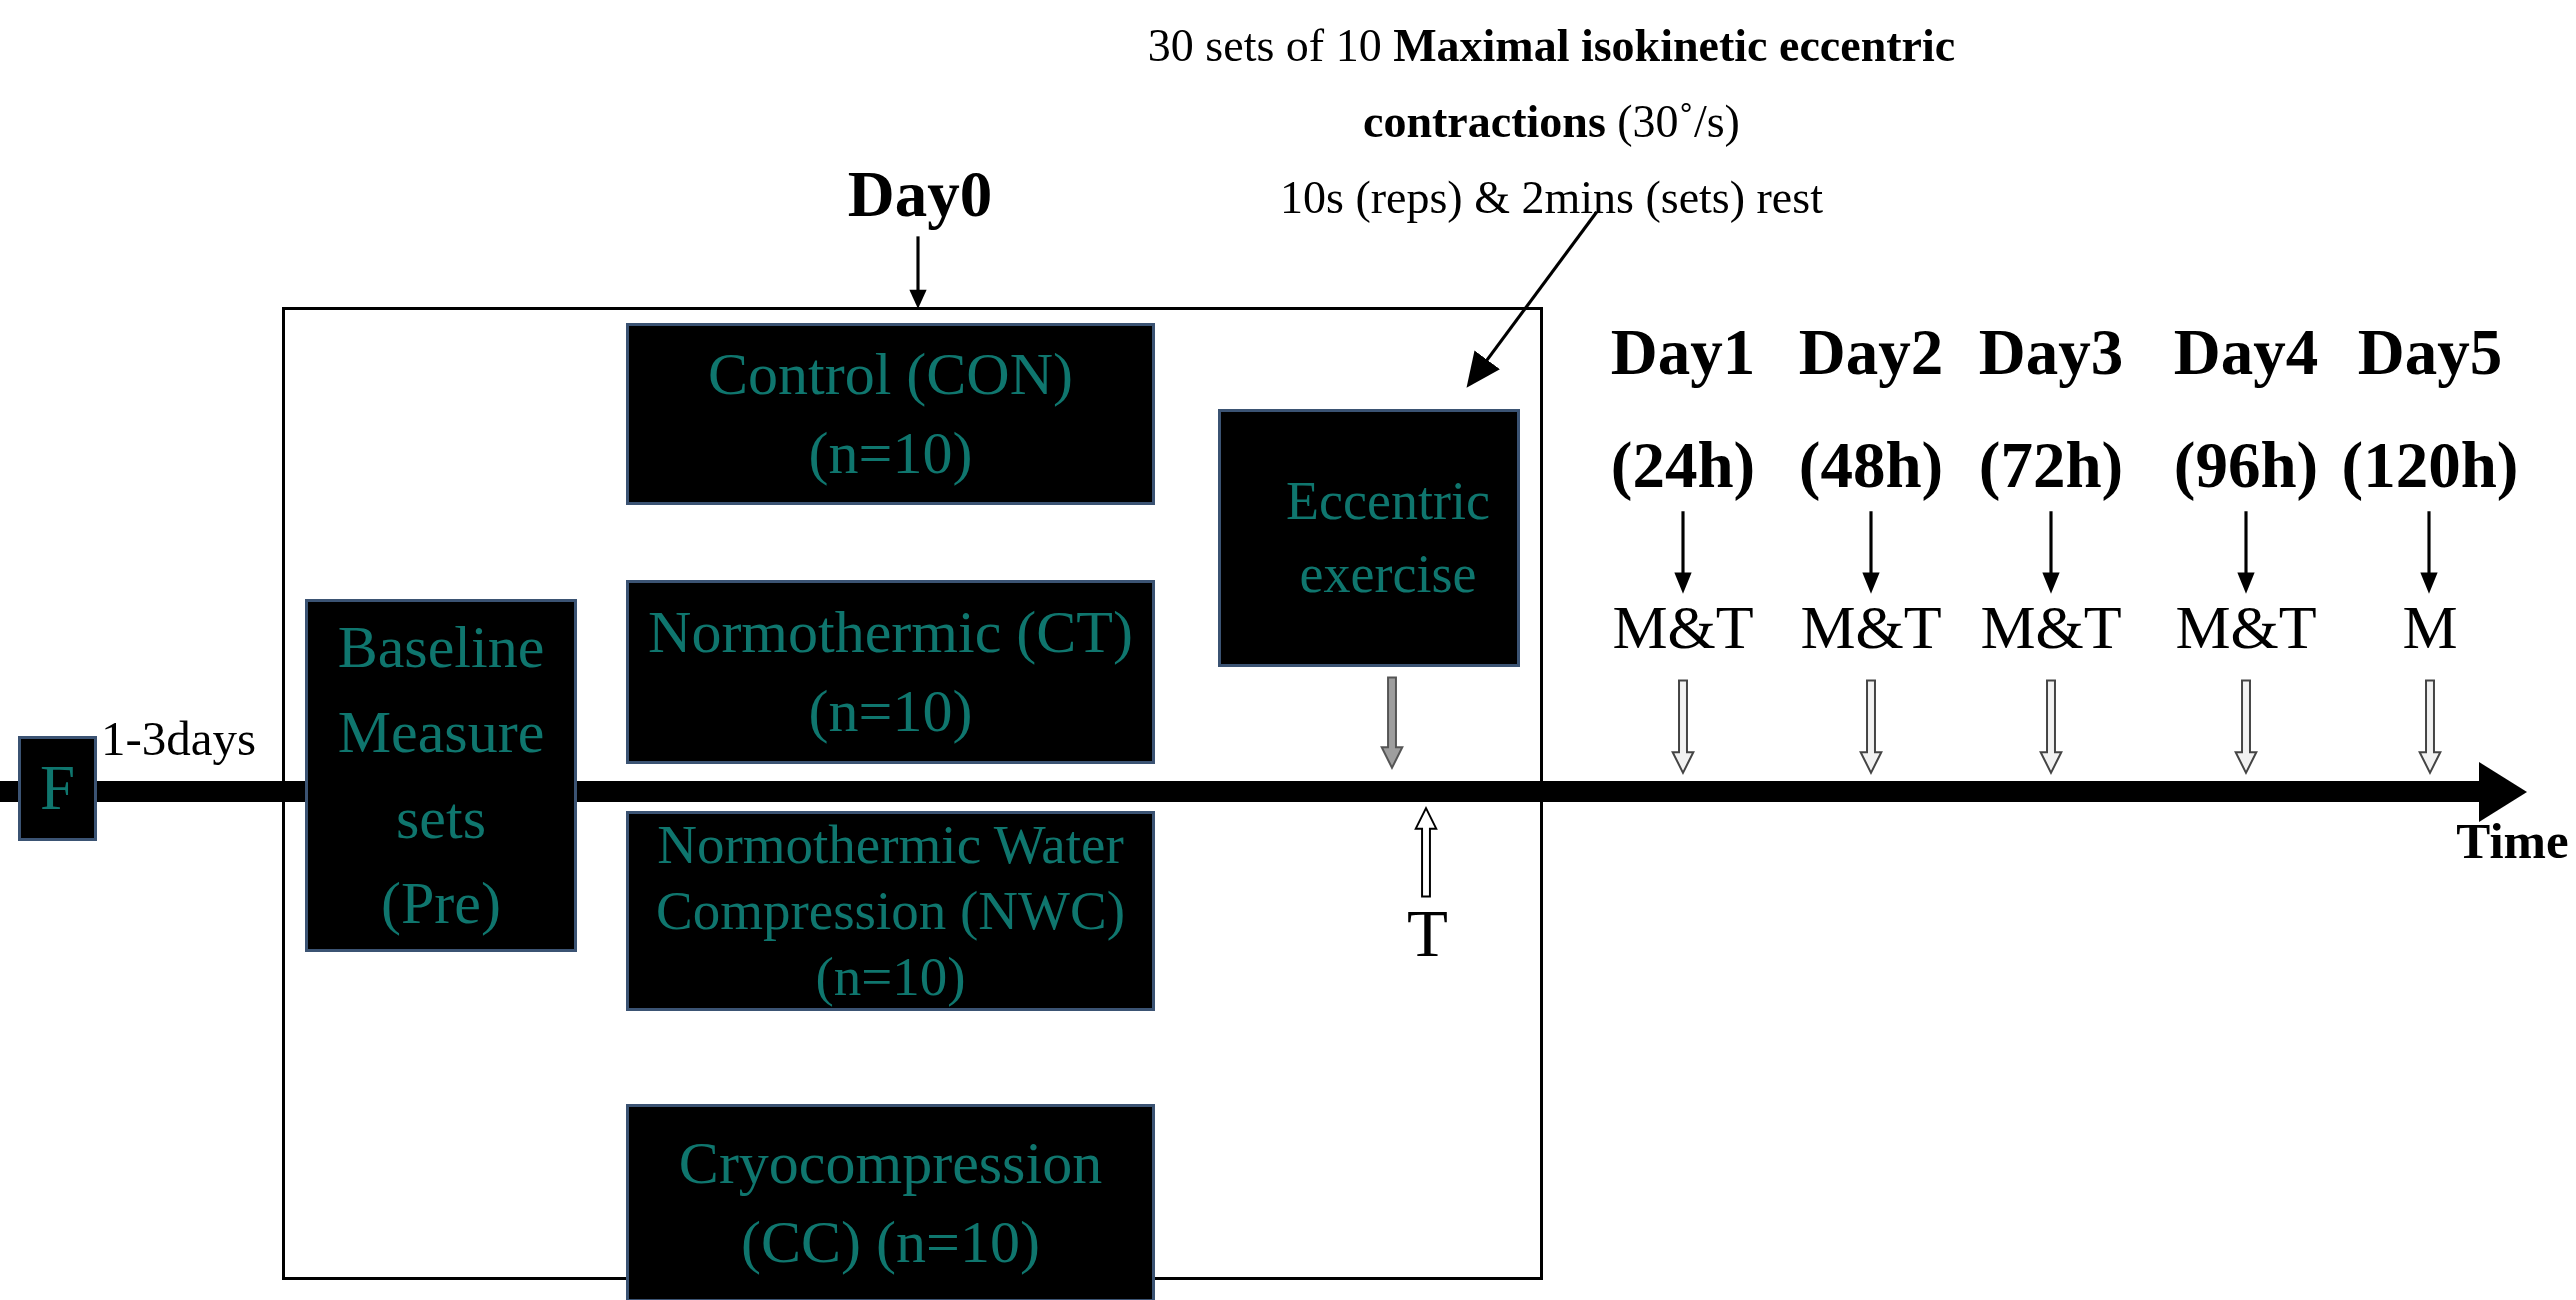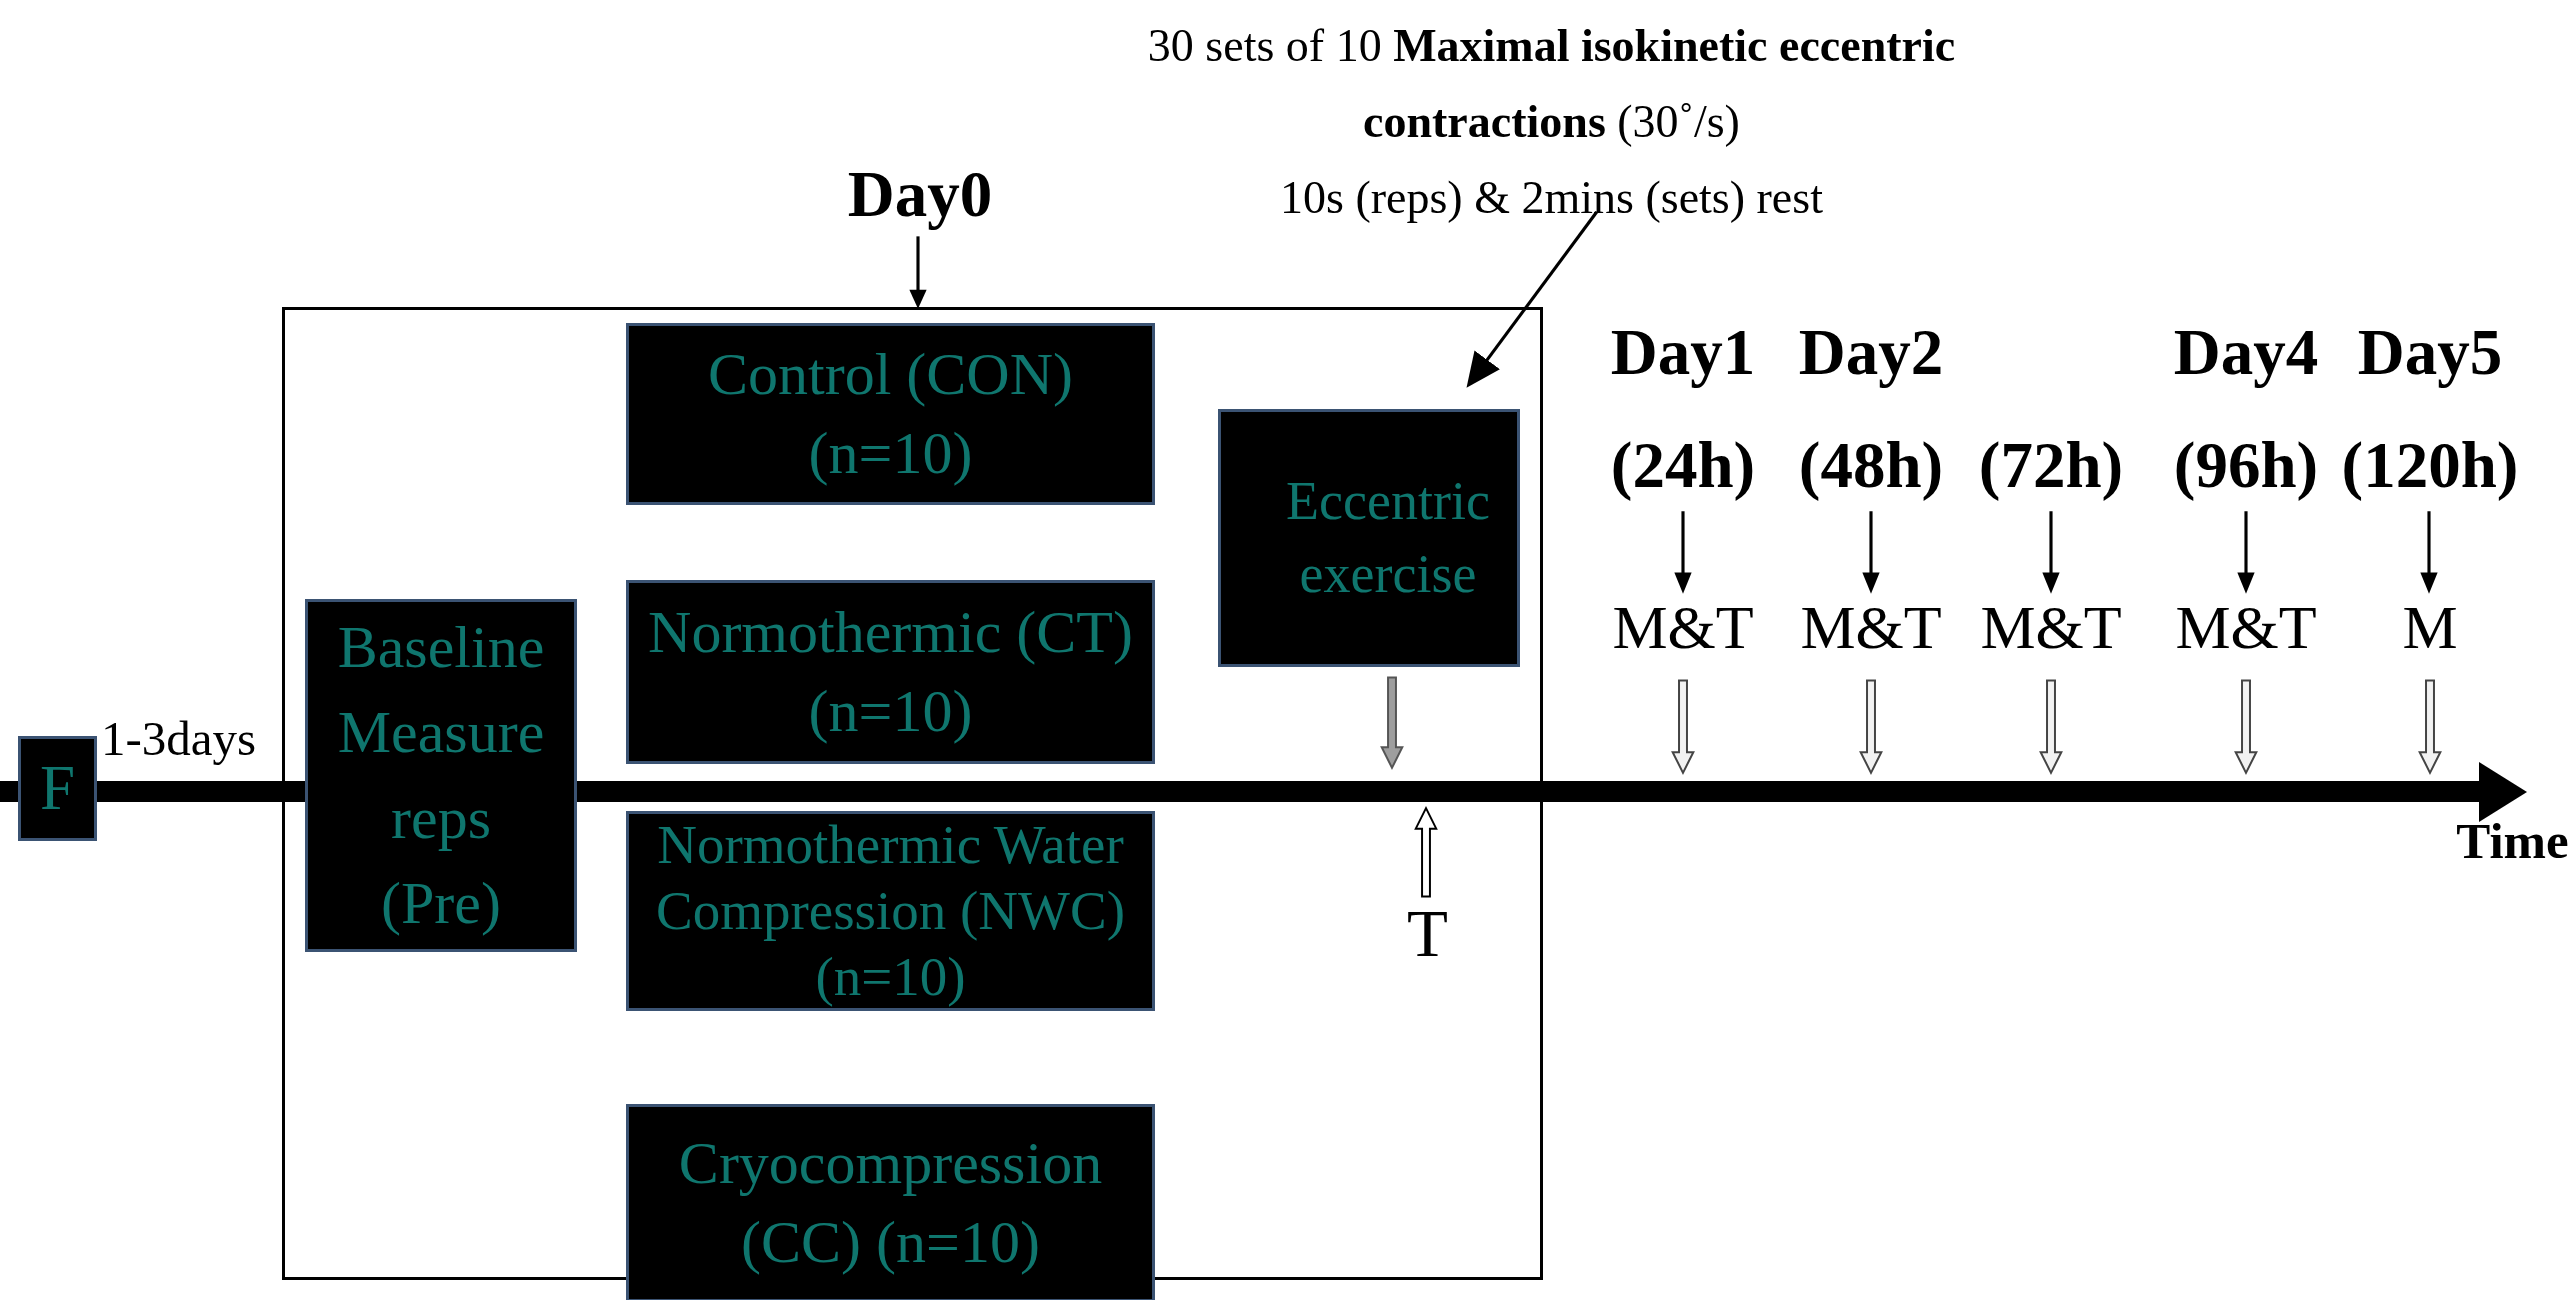--- a/index.html
+++ b/index.html
@@ -75,21 +75,21 @@
   <div class="abs time-label">Time</div>
 
   <div class="abs gbox" style="left:18px;top:736px;width:79px;height:105px;font-size:63px;">
     <div class="bline">F</div>
   </div>
   <div class="abs interval">1-3days</div>
 
   <div class="abs gbox fsbase" style="left:305px;top:599px;width:272px;height:353px;">
     <div class="bline">Baseline</div>
     <div class="bline">Measure</div>
-    <div class="bline">reps</div>
+    <div class="bline">sets</div>
     <div class="bline">(Pre)</div>
   </div>
 
   <div class="abs gbox fs76" style="left:626px;top:323px;width:529px;height:182px;">
     <div class="bline">Control (CON)</div>
     <div class="bline">(n=10)</div>
   </div>
   <div class="abs gbox fs76" style="left:626px;top:580px;width:529px;height:184px;">
     <div class="bline">Normothermic (CT)</div>
     <div class="bline">(n=10)</div>
@@ -113,20 +113,21 @@
     <path d="M15,2 L25,2 L25,90 L33,90 L20,116 L7,90 L15,90 Z" fill="#9e9e9e" stroke="#555" stroke-width="2.5"></path>
   </svg>
 
   <svg class="abs" style="left:1410px;top:805px;z-index:2" width="32" height="93" viewBox="0 0 40 118">
     <path d="M15,116 L25,116 L25,30 L33,30 L20,4 L7,30 L15,30 Z" fill="#ffffff" stroke="#000" stroke-width="2.5"></path>
   </svg>
   <div class="abs t-label">T</div>
 
   <div class="abs h-bold" style="left:1572px;top:315px;width:222px;">Day1</div>
   <div class="abs h-bold" style="left:1760px;top:315px;width:222px;">Day2</div>
+  <div class="abs h-bold" style="left:1940px;top:315px;width:222px;">Day3</div>
   <div class="abs h-bold" style="left:2135px;top:315px;width:222px;">Day4</div>
   <div class="abs h-bold" style="left:2319px;top:315px;width:222px;">Day5</div>
 
   <div class="abs h-bold" style="left:1572px;top:428px;width:222px;">(24h)</div>
   <div class="abs h-bold" style="left:1760px;top:428px;width:222px;">(48h)</div>
   <div class="abs h-bold" style="left:1940px;top:428px;width:222px;">(72h)</div>
   <div class="abs h-bold" style="left:2135px;top:428px;width:222px;">(96h)</div>
   <div class="abs h-bold" style="left:2319px;top:428px;width:222px;">(120h)</div>
 
   <svg class="abs" style="left:1672px;top:511px;" width="22" height="83" viewBox="0 0 28 105">

